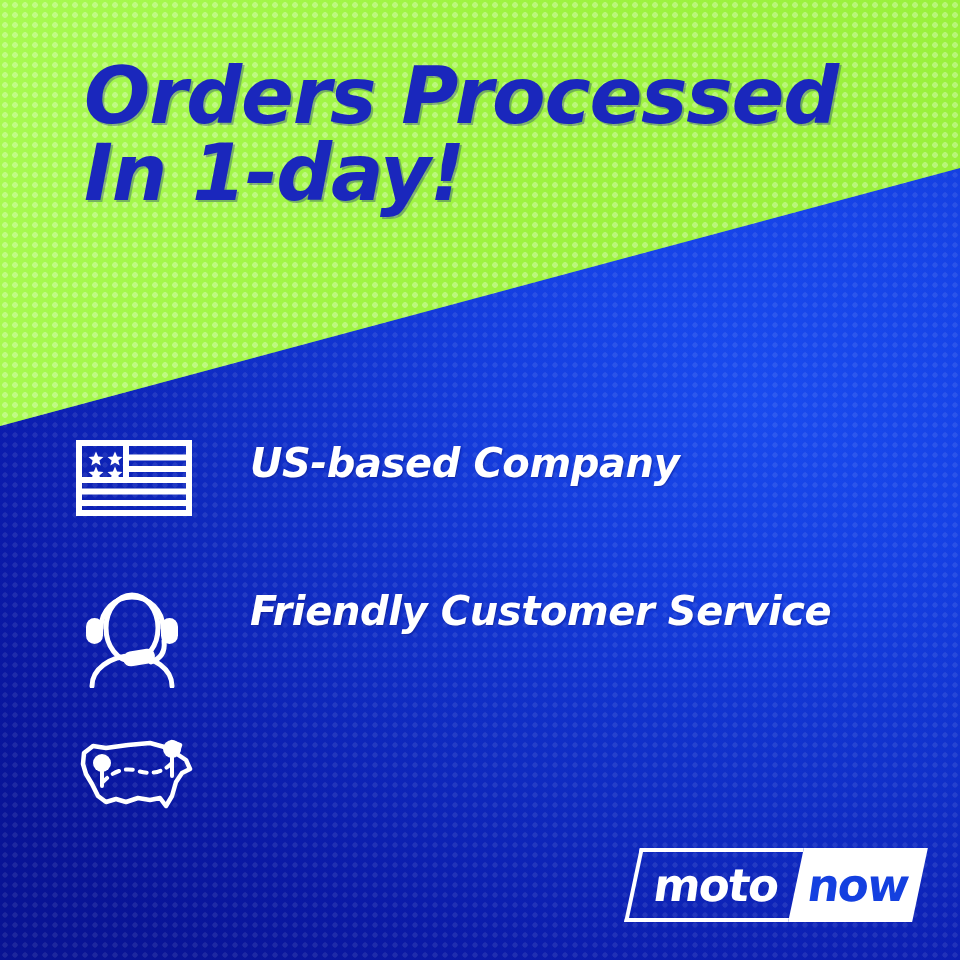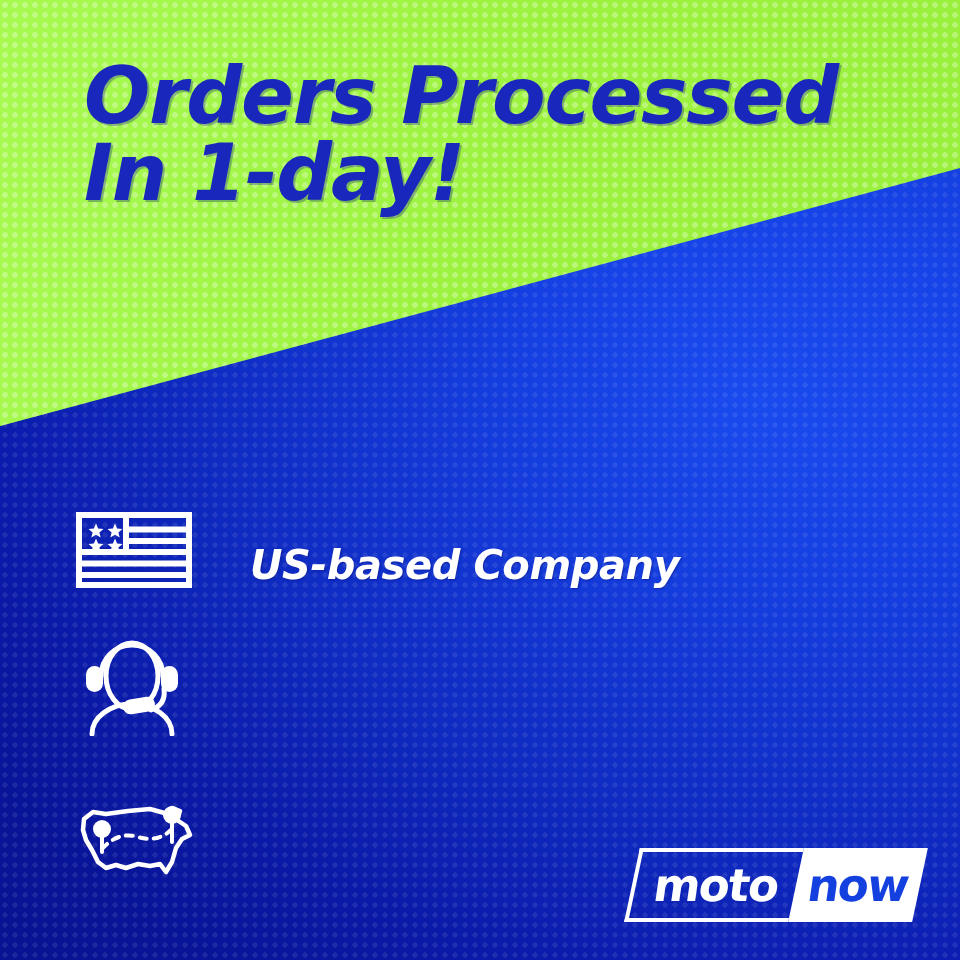--- a/index.html
+++ b/index.html
@@ -94,21 +94,21 @@
 
   
   .features {
     position: absolute;
     left: 76px;
     top: 440px;
     width: 860px;
   }
   .feature-row {
     display: flex;
-    align-items: flex-end;
+    align-items: flex-start;
     height: 148px;
   }
   .feature-icon {
     width: 132px;
     flex: 0 0 132px;
     display: flex;
     align-items: center;
     justify-content: flex-start;
   }
   .feature-label {
@@ -212,20 +212,21 @@
         <svg width="112" height="100" viewBox="0 0 112 100" fill="none" stroke="#ffffff" stroke-width="5" stroke-linecap="round" stroke-linejoin="round">
           <ellipse cx="56" cy="40" rx="26" ry="33"></ellipse>
           <path d="M25 40 a31 31 0 0 1 62 0"></path>
           <rect x="10" y="30" width="17" height="26" rx="8.5" fill="#ffffff" stroke="none"></rect>
           <rect x="85" y="30" width="17" height="26" rx="8.5" fill="#ffffff" stroke="none"></rect>
           <path d="M88 53 q2 16 -13 21"></path>
           <rect x="47" y="62" width="32" height="15" rx="7.5" fill="#ffffff" stroke="none" transform="rotate(-9 63 69)"></rect>
           <path d="M16 98 a40 30 0 0 1 80 0"></path>
         </svg>
       </div>
+      <div class="feature-label">Friendly Customer Service</div>
     </div>
 
     <div class="feature-row">
       <div class="feature-icon">
         <svg width="124" height="82" viewBox="0 0 124 82" fill="none" stroke="#ffffff" stroke-width="4.5" stroke-linecap="round" stroke-linejoin="round">
           <path d="M8 17 L17 10 L30 12 L52 9 L74 7 L92 12 L96 6 L104 9 L101 18
                    L110 24 L114 33 L106 37 L100 46 L96 60 L90 70 L84 62 L74 64
                    L62 62 L50 66 L40 63 L30 66 L22 60 L16 48 L10 38 L7 28 Z"></path>
           <path d="M26 47 q16 -18 36 -12 q20 6 34 -8" stroke-dasharray="7 7" stroke-width="4"></path>
           <g stroke="none" fill="#ffffff">

